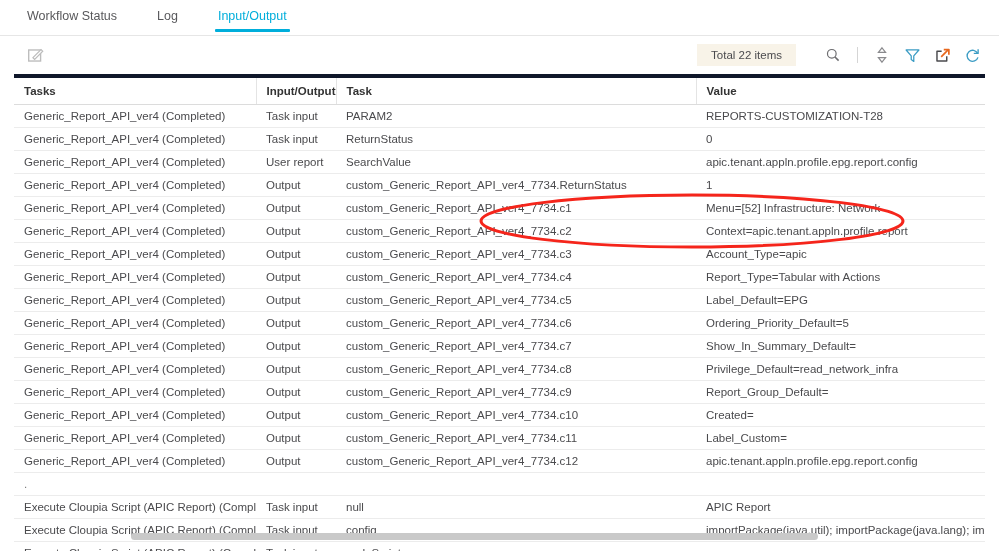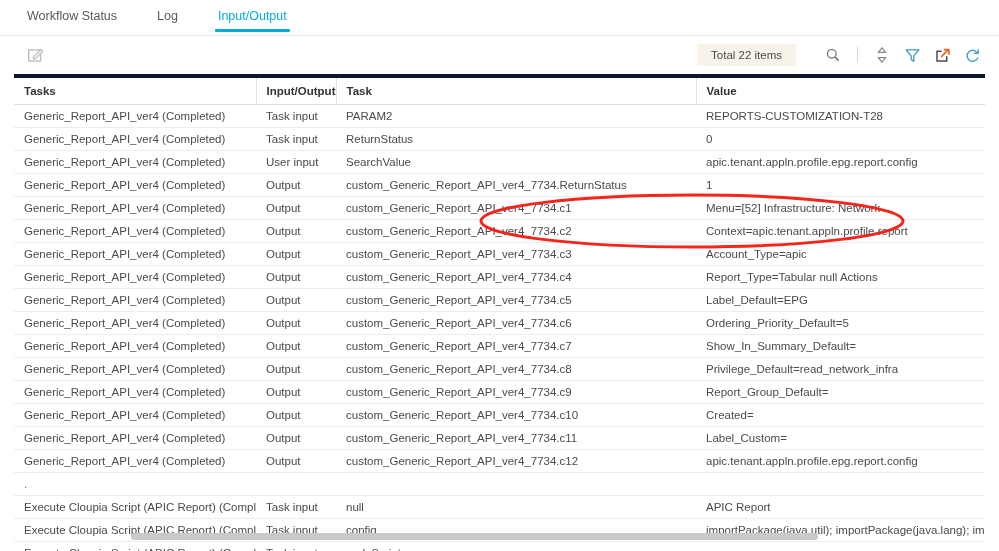--- a/index.html
+++ b/index.html
@@ -241,21 +241,21 @@
           <td>REPORTS-CUSTOMIZATION-T28</td>
         </tr>
         <tr>
           <td>Generic_Report_API_ver4 (Completed)</td>
           <td>Task input</td>
           <td>ReturnStatus</td>
           <td>0</td>
         </tr>
         <tr>
           <td>Generic_Report_API_ver4 (Completed)</td>
-          <td>User input</td>
+          <td>User report</td>
           <td>SearchValue</td>
           <td>apic.tenant.appln.profile.epg.report.config</td>
         </tr>
         <tr>
           <td>Generic_Report_API_ver4 (Completed)</td>
           <td>Output</td>
           <td>custom_Generic_Report_API_ver4_7734.ReturnStatus</td>
           <td>1</td>
         </tr>
         <tr>
@@ -273,21 +273,21 @@
         <tr>
           <td>Generic_Report_API_ver4 (Completed)</td>
           <td>Output</td>
           <td>custom_Generic_Report_API_ver4_7734.c3</td>
           <td>Account_Type=apic</td>
         </tr>
         <tr>
           <td>Generic_Report_API_ver4 (Completed)</td>
           <td>Output</td>
           <td>custom_Generic_Report_API_ver4_7734.c4</td>
-          <td>Report_Type=Tabular null Actions</td>
+          <td>Report_Type=Tabular with Actions</td>
         </tr>
         <tr>
           <td>Generic_Report_API_ver4 (Completed)</td>
           <td>Output</td>
           <td>custom_Generic_Report_API_ver4_7734.c5</td>
           <td>Label_Default=EPG</td>
         </tr>
         <tr>
           <td>Generic_Report_API_ver4 (Completed)</td>
           <td>Output</td>

